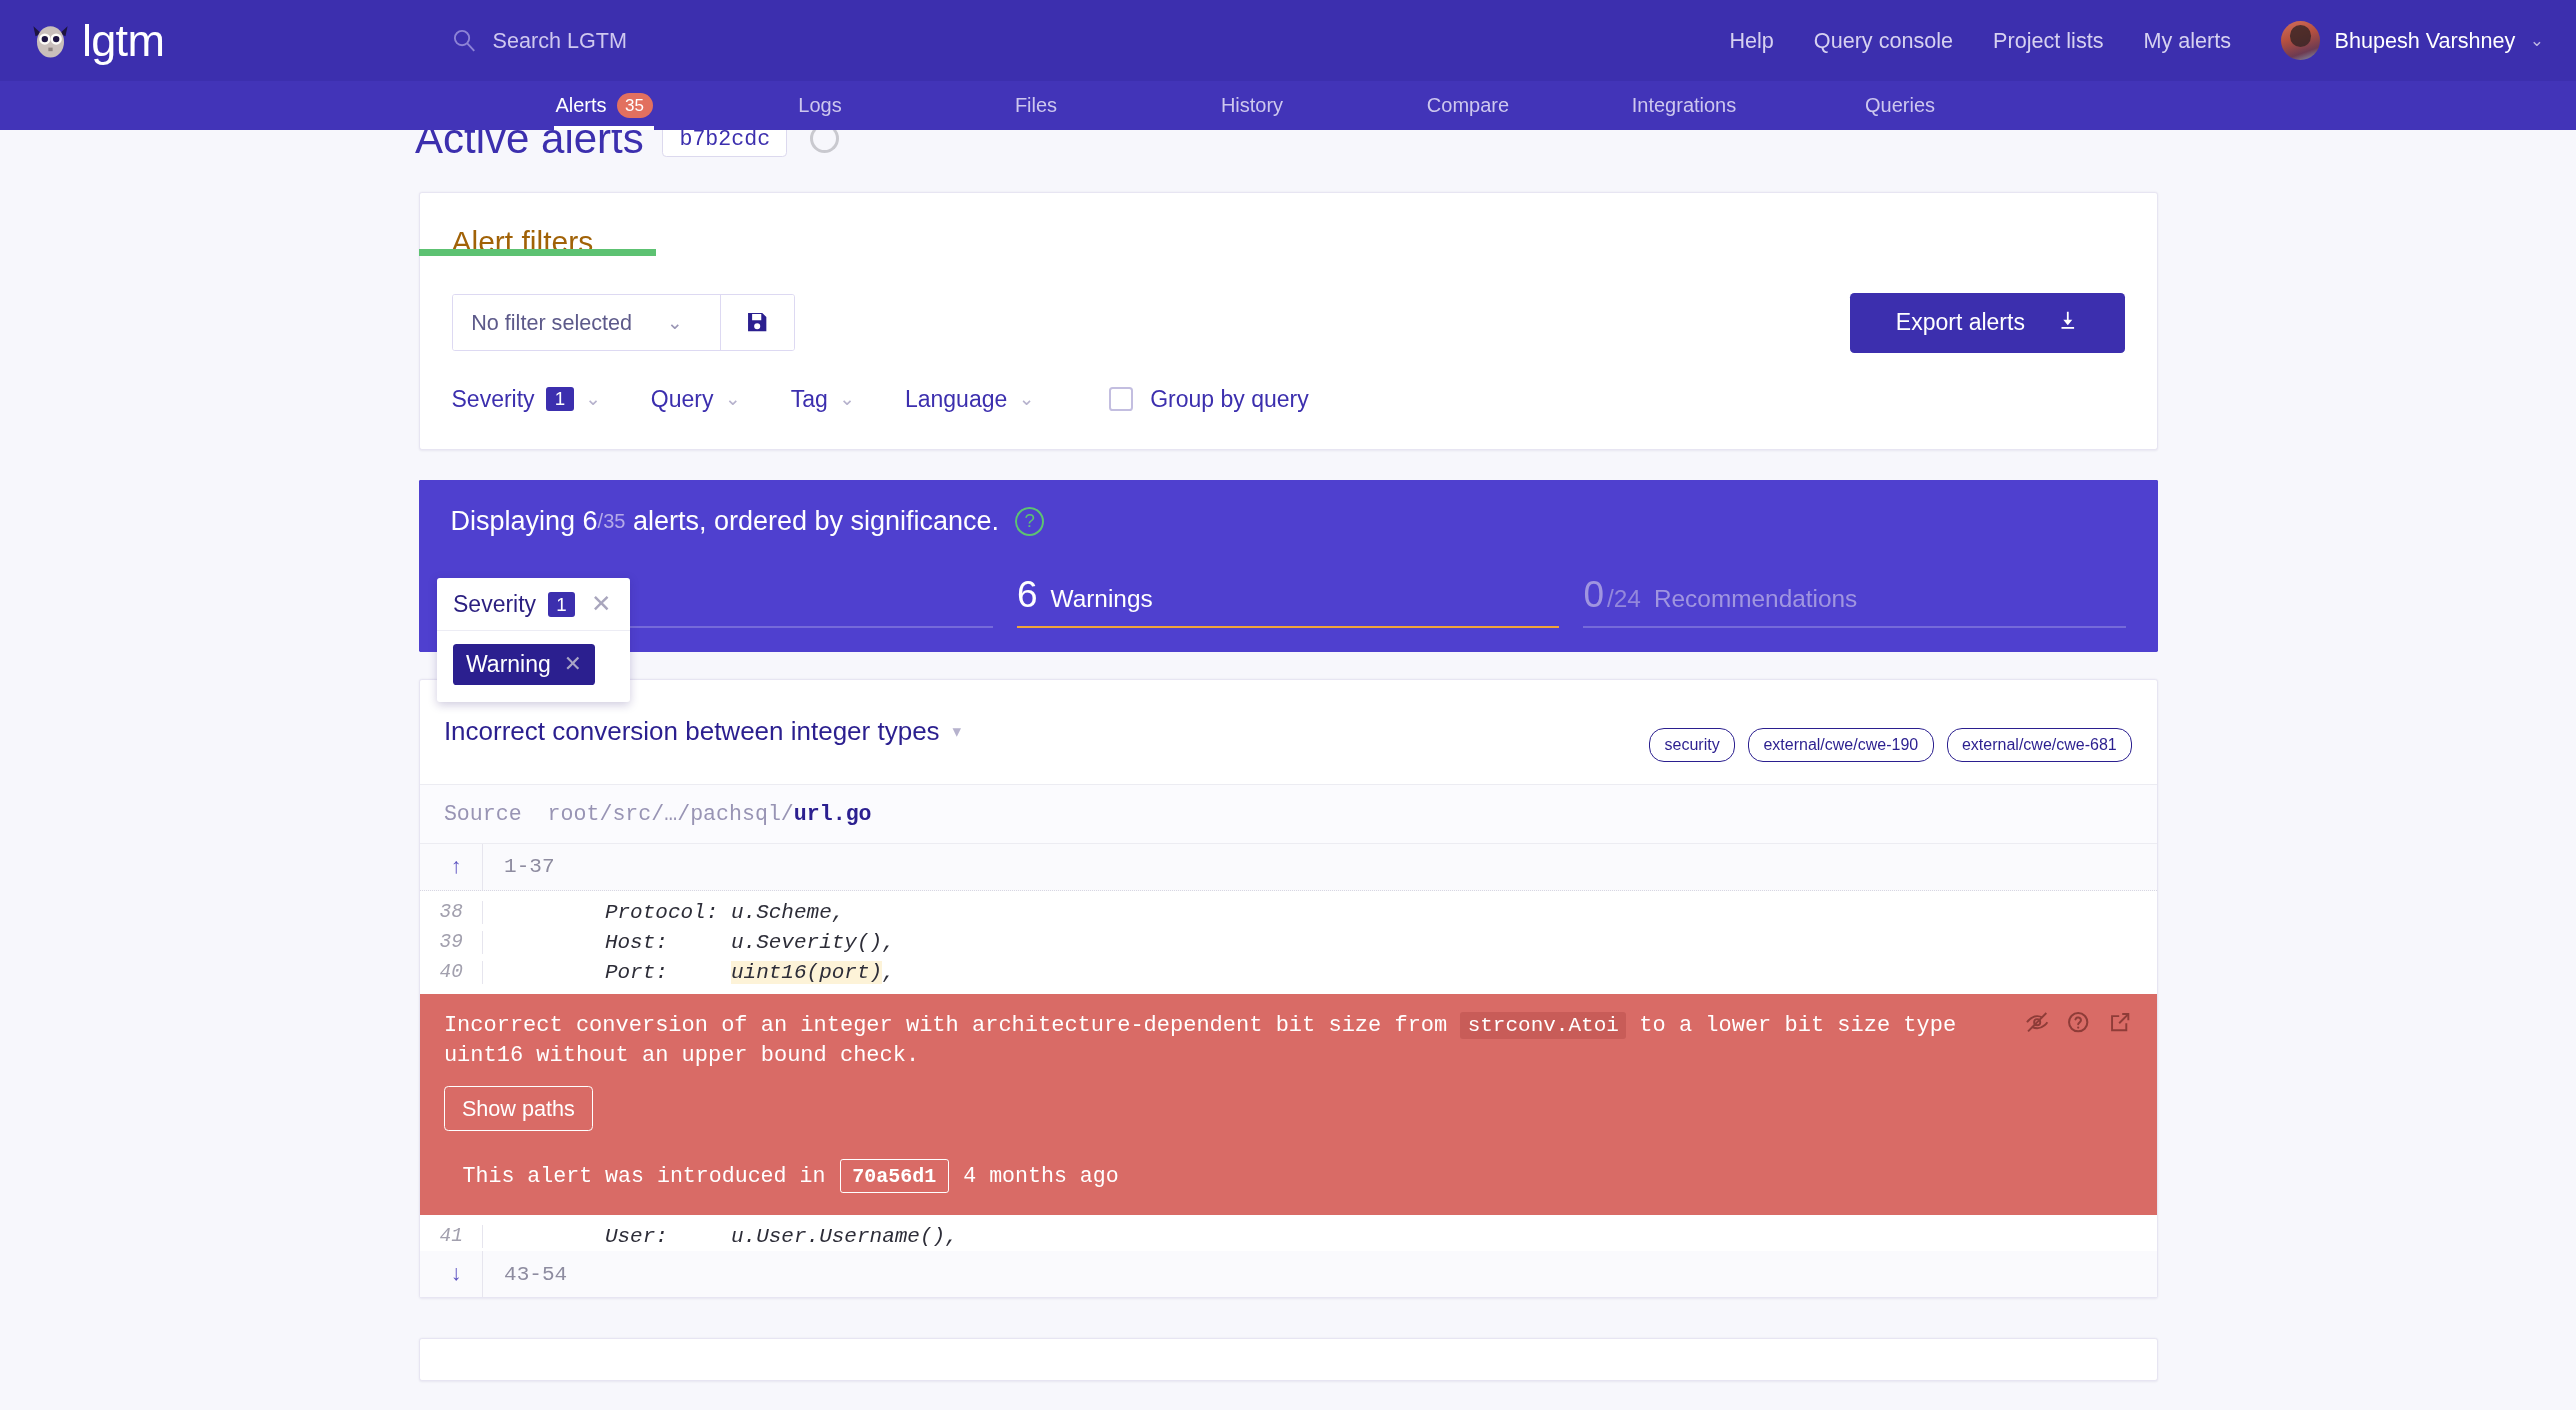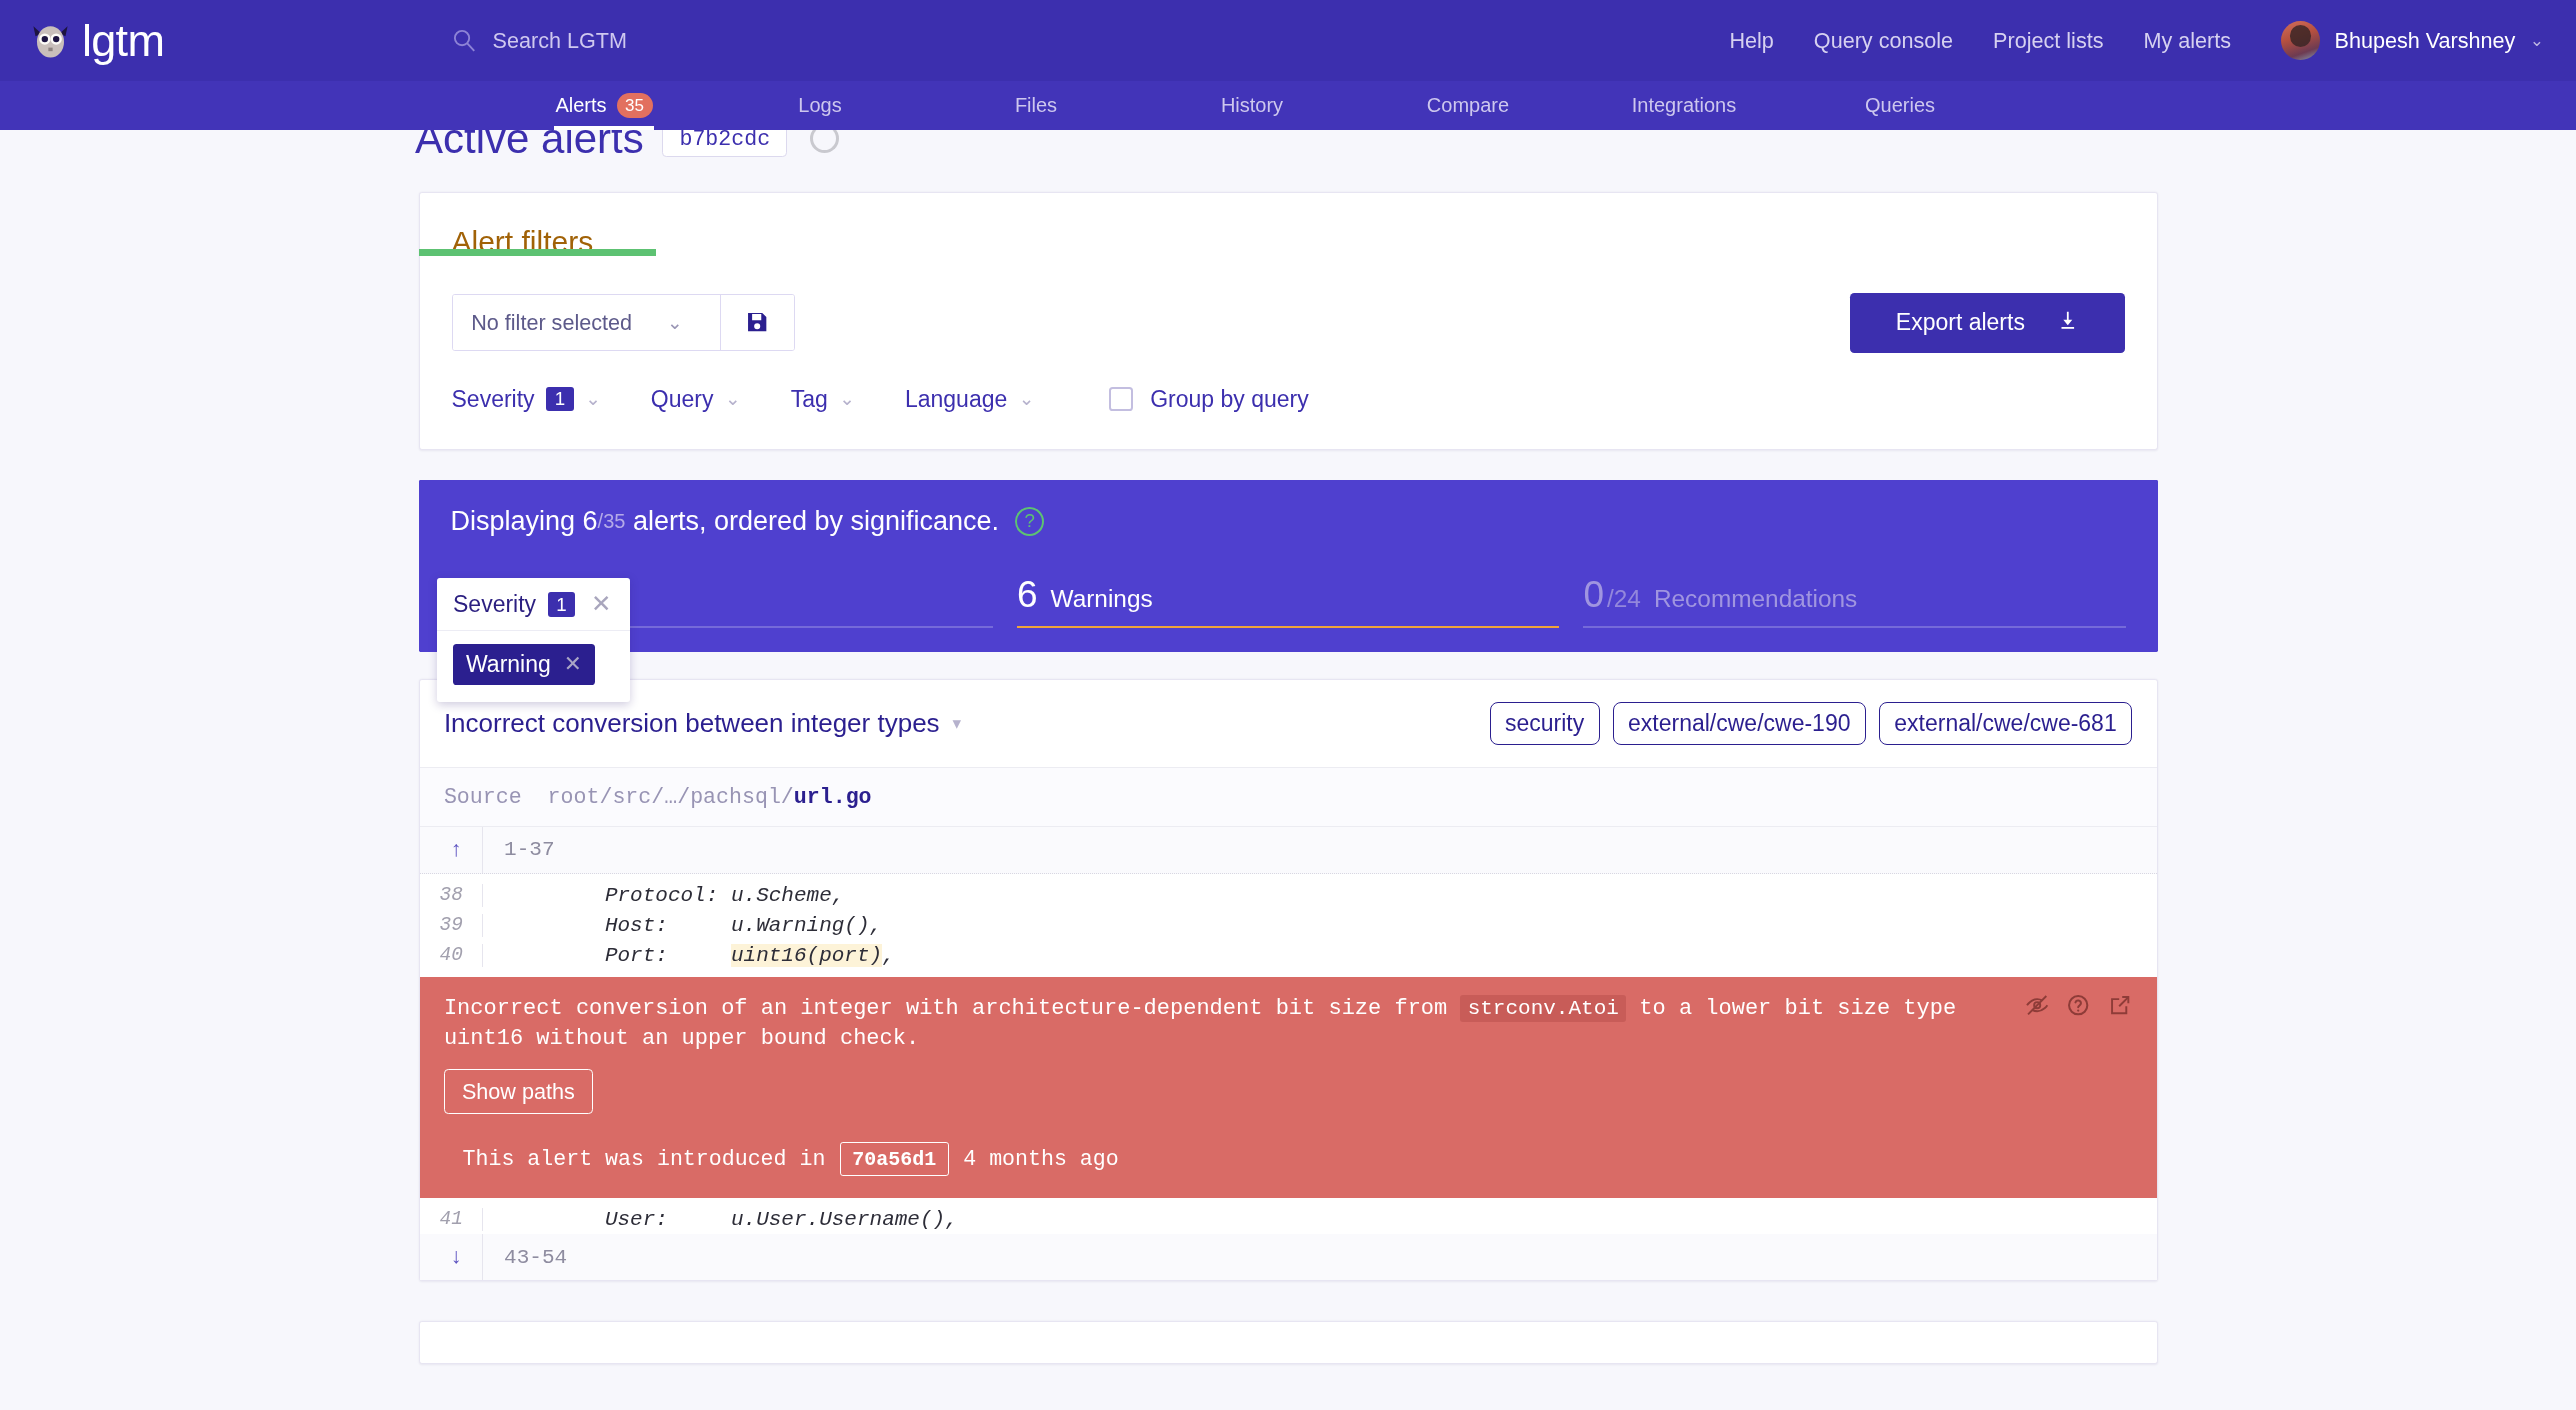--- a/index.html
+++ b/index.html
@@ -158,22 +158,22 @@
   .stat.dim .stat-den { color:#9387dc; }
   .stat.active { border-bottom-color:#f0a43a; color:#fff; }
 
   
   .alert-card { margin-top: 27px; }
   .ac-head { display:flex; align-items:center; padding: 21.6px 24.4px; }
   .ac-title { font-size: 26px; color:#2b1f8f; cursor:pointer; }
   .ac-caret { color:#b6b2cd; font-size: 17px; margin-left: 13px; }
   .ac-tags { margin-left:auto; display:flex; gap: 13px; }
   .tagbox {
-    border: 1.4px solid #2b1f8f; border-radius: 8px; color:#2b1f8f;
-    padding: 7.2px 14.4px; font-size: 23px; white-space:nowrap; cursor:pointer;
+    border: 1.4px solid #2b1f8f; border-radius: 15px; color:#2b1f8f;
+    padding: 7.2px 14.4px; font-size: 16px; white-space:nowrap; cursor:pointer;margin-top:26px;
   }
   .src-row {
     border-top: 0.7px solid #ececf2; border-bottom: 0.7px solid #ececf2;
     background:#fbfbfe; padding: 17px 24.4px; font-size: 21.6px;
     font-family:"Liberation Mono", monospace; color:#9894b4;
   }
   .src-row b { color:#2b1f8f; font-weight: 700; }
 
   .code { font-family:"Liberation Mono", monospace; font-size: 21px; }
   .code-row { display:flex; align-items:center; }
@@ -414,21 +414,21 @@
         <div class="ln">↑</div>
         <div class="code-cell">1-37</div>
       </div>
 
       <div class="code-row line" style="padding-top:10px;">
         <div class="ln">38</div>
         <div class="code-cell">        Protocol: u.Scheme,</div>
       </div>
       <div class="code-row line">
         <div class="ln">39</div>
-        <div class="code-cell">        Host:     u.Warning(),</div>
+        <div class="code-cell">        Host:     u.Severity(),</div>
       </div>
       <div class="code-row line" style="padding-bottom:10px;">
         <div class="ln">40</div>
         <div class="code-cell"><span>        Port:     </span><span class="hl">uint16(port)</span><span>,</span></div>
       </div>
 
       <div class="redbox">
         <div class="red-msg"><span>Incorrect conversion of an integer with architecture-dependent bit size from</span> <span class="code-inline">strconv.Atoi</span> <span>to a lower bit size type uint16 without an upper bound check.</span></div>
 
         <div class="red-icons">

